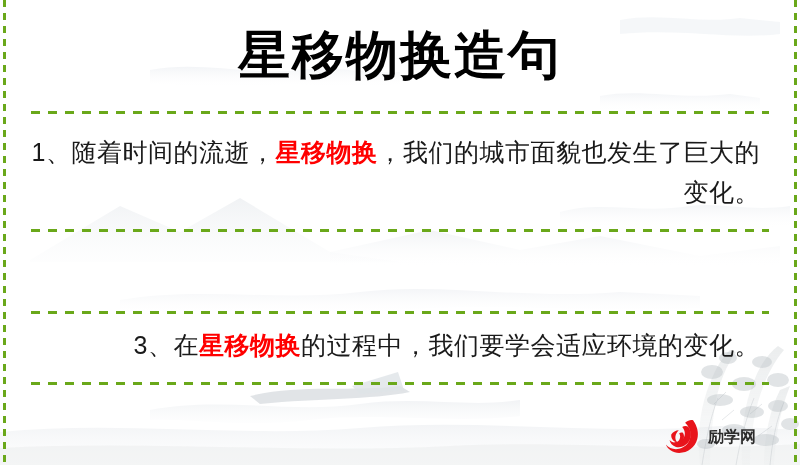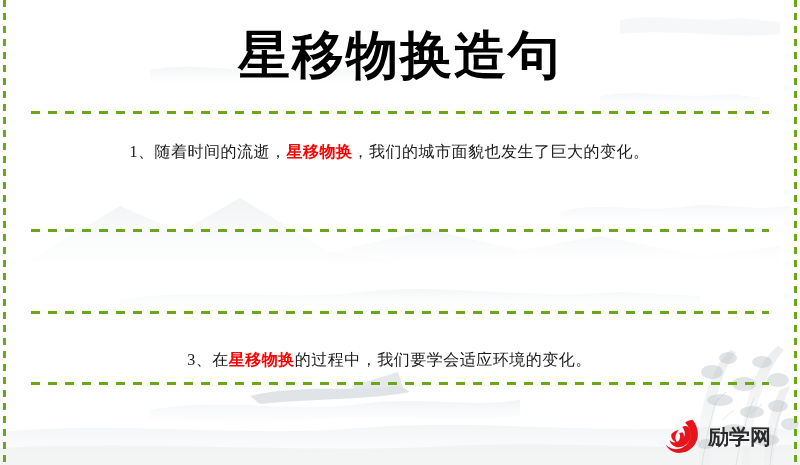--- a/index.html
+++ b/index.html
@@ -74,26 +74,26 @@
     color: #000000;
     white-space: nowrap;
   }
 
   
   .sentence {
     position: absolute;
     left: 19px;
     right: 40px;
     z-index: 6;
-    font-family: Liberation Serif, serif;
-    font-size: 16px;
+    font-family: Liberation Sans, sans-serif;
+    font-size: 25px;
     line-height: 40px;
     color: #1a1a1a;
     letter-spacing: 0.5px;
-    text-align: center;
+    text-align: right;
   }
   .kw {
     color: #ff0000;
     font-weight: bold;
   }
 
   
   .logo {
     position: absolute;
     left: 662px;
@@ -106,21 +106,21 @@
     gap: 4px;
   }
   .logo-mark {
     width: 42px;
     height: 42px;
     flex: 0 0 auto;
   }
   .logo-text {
     font-family: "DejaVu Sans", "Liberation Sans", sans-serif;
     font-weight: bold;
-    font-size: 21px;
+    font-size: 16px;
     line-height: 24px;
     color: #2b2b2b;
     letter-spacing: 0px;
     white-space: nowrap;
   }
 </style>
 </head>
 <body>
 
 <div id="page">
@@ -205,21 +205,21 @@
   <div class="hr-dash" style="top:111px;"></div>
   <div class="hr-dash" style="top:229px;"></div>
   <div class="hr-dash" style="top:311px;"></div>
   <div class="hr-dash" style="top:382px;"></div>
 
   <div class="sentence" style="top:132px;">
     <span>1、</span><span>随着时间的流逝，</span><span class="kw">星移物换</span><span>，我们的城市面貌也发生了巨大的变化。</span>
   </div>
 
 
-  <div class="sentence" style="top:340px;">
+  <div class="sentence" style="top:325px;">
     <span>3、</span><span>在</span><span class="kw">星移物换</span><span>的过程中，我们要学会适应环境的变化。</span>
   </div>
 
   <div class="logo">
     <svg class="logo-mark" viewBox="0 0 100 100" xmlns="http://www.w3.org/2000/svg">
       <path d="M74,10 C84,24 88,40 84,55 C79,75 61,88 41,88 C26,88 14,80 9,68 C17,77 29,81 41,78 C57,74 68,60 68,45 C68,34 63,23 55,16 C62,10 69,8 74,10 Z" fill="#e8141b"></path>
       <path d="M63,26 C70,36 71,49 65,59 C58,71 44,77 32,73 C24,70 19,64 18,57 C24,63 32,65 40,62 C50,58 56,48 54,38 C53,33 51,29 48,26 C53,23 59,23 63,26 Z" fill="#e8141b"></path>
       <path d="M50,40 C54,47 53,56 47,61 C41,66 33,66 28,62 C33,63 38,61 41,57 C44,52 44,46 41,41 C44,39 47,39 50,40 Z" fill="#e8141b"></path>
       <path d="M22,44 C26,38 33,34 40,34 C36,38 33,43 32,48 C31,54 33,59 37,63 C29,62 23,56 22,48 Z" fill="#e8141b"></path>
     </svg>

